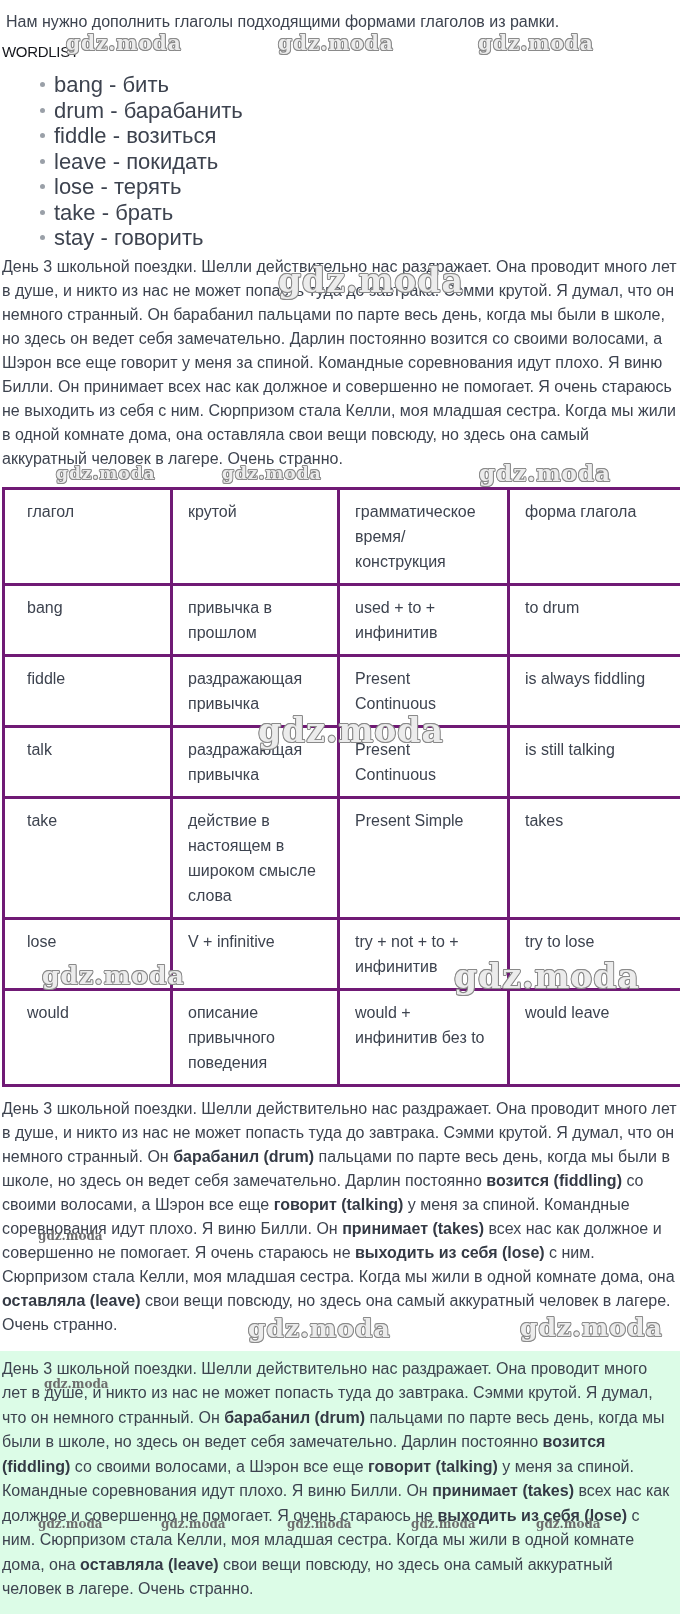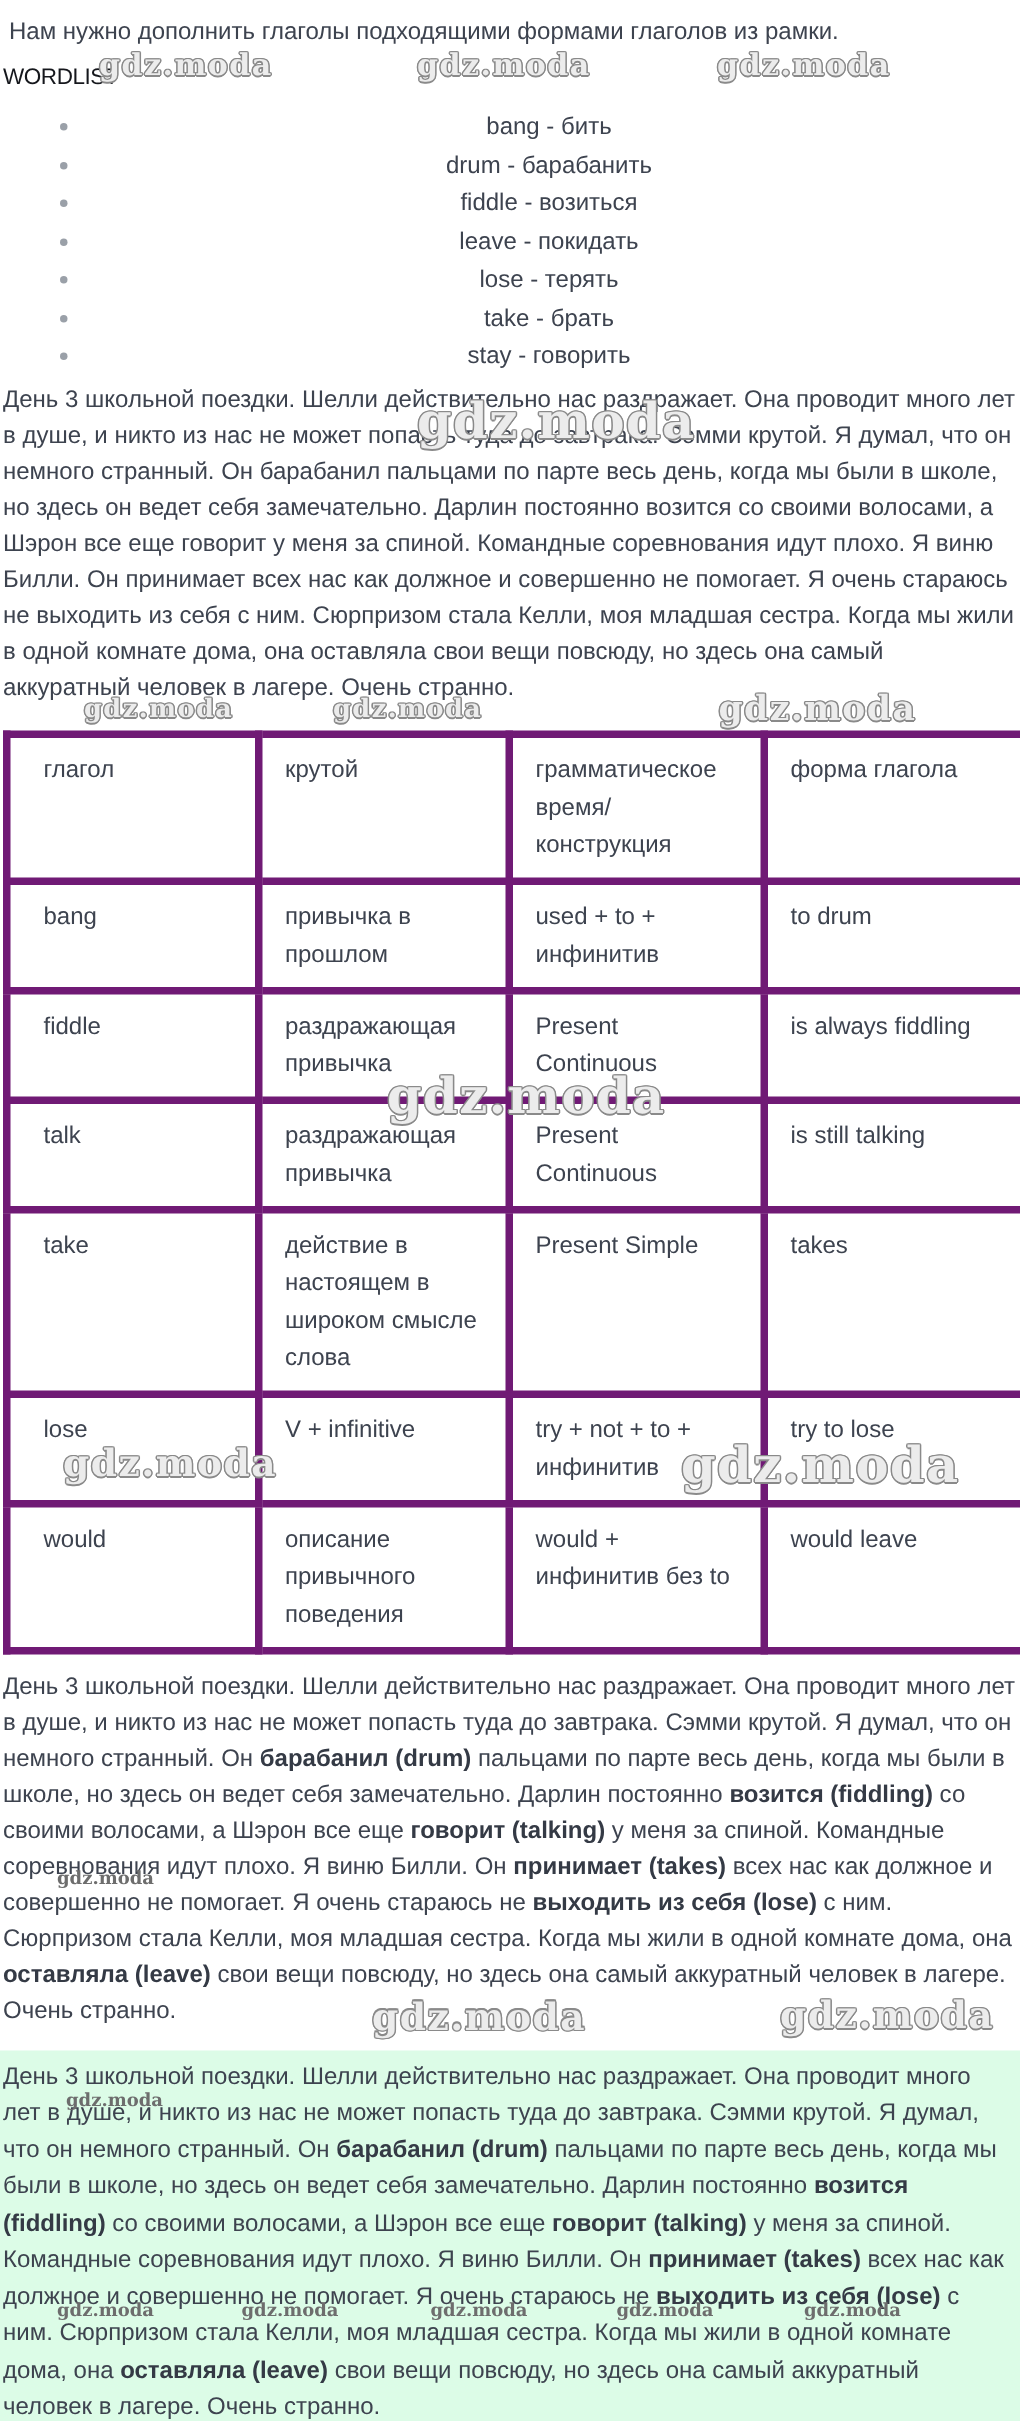--- a/index.html
+++ b/index.html
@@ -6,32 +6,32 @@
   body { font-family:"Liberation Sans", sans-serif; color:#3d434f; }
   .page {
     position:relative; width:680px; min-height:1614px; margin:0;
     background:#ffffff; box-sizing:border-box; padding:6px 2px 24px 2px;
     overflow:hidden;
   }
   .intro { margin:4px; font-size:16px; line-height:24px; }
   .wordlist-head { position:relative; margin-top:9px; height:22px; }
   .wordlist-title { font-weight:400; color:#15171c; font-size:15px; letter-spacing:-0.3px; }
   ul.wordlist { list-style:none; margin:7px 0 0 0; padding:0 0 0 52px; }
-  ul.wordlist li { font-size:16px; line-height:25.5px; position:relative;text-align:center; }
+  ul.wordlist li { font-size:22px; line-height:25.5px; position:relative; }
   ul.wordlist li::before {
     content:""; position:absolute; left:-14px; top:10px;
     width:5px; height:5px; border-radius:50%; background:#9aa0a8;
   }
   .story { margin:4px 0 0 0; font-size:16px; line-height:24px; }
   .story strong, .answer strong { font-weight:700; color:#343a45; }
 
   .table-wrap { position:relative; margin-top:16px; }
   table.rules { border-collapse:collapse; width:100%; table-layout:fixed; }
   table.rules td { 
-    border:5px solid #701a75; vertical-align:top;
+    border:3px solid #701a75; vertical-align:top;
     padding:9px 12px 9px 15px; font-size:16px; line-height:25px;
   }
   table.rules td:first-child { padding-left:22px; }
   tr.r-head   { height:62px; }
   tr.r-drum   { height:64px; }
   tr.r-fiddle { height:64px; }
   tr.r-talk   { height:64px; }
   tr.r-take   { height:112px; }
   tr.r-lose   { height:70px; }
   tr.r-leave  { height:92px; }

